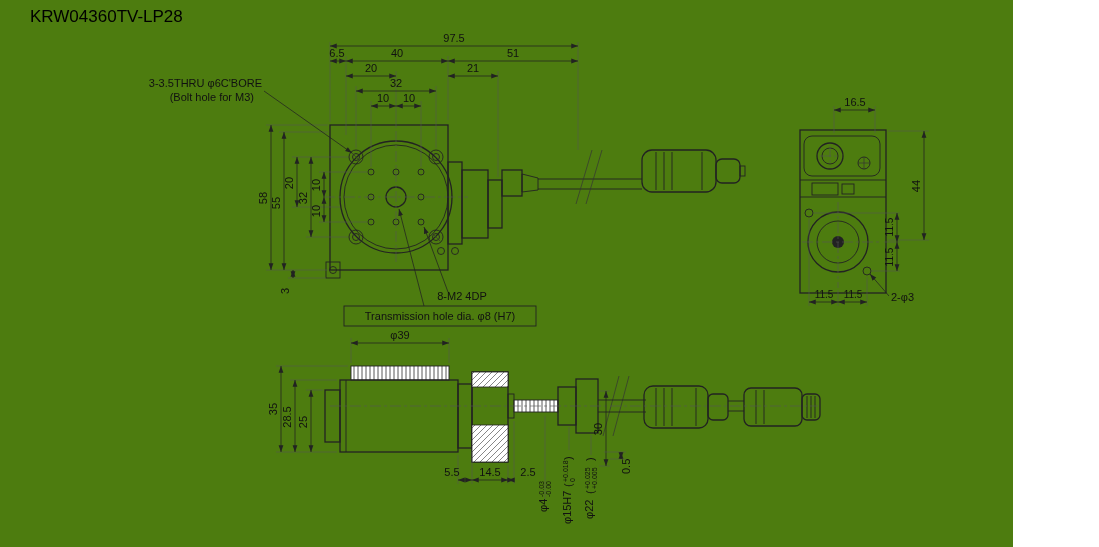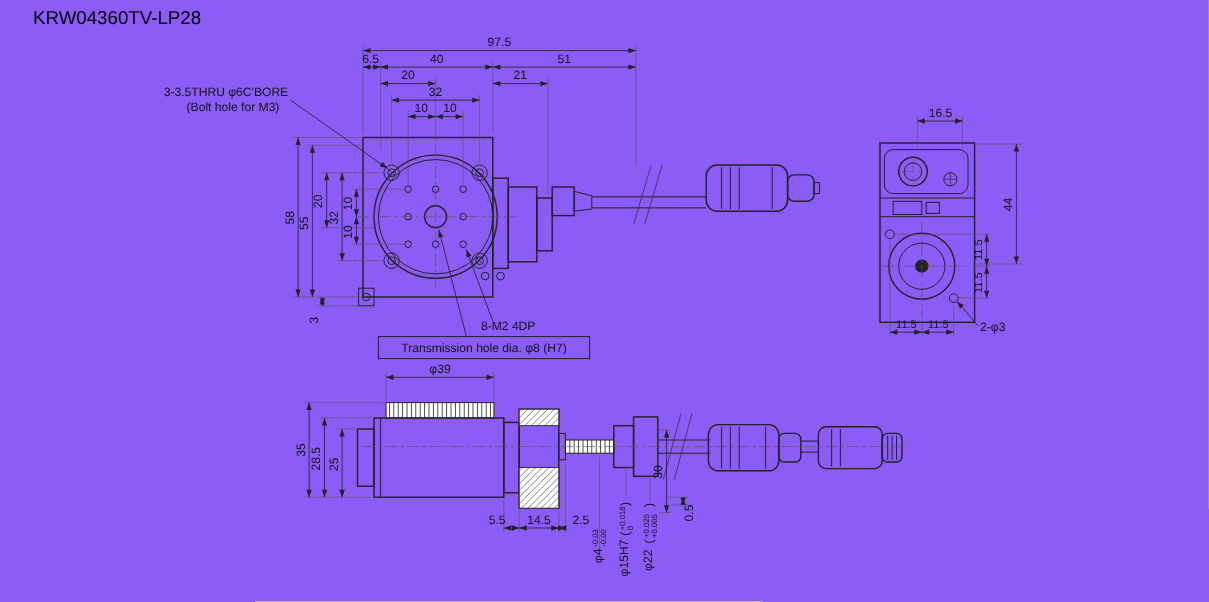--- a/index.html
+++ b/index.html
@@ -1,16 +1,16 @@
 <!DOCTYPE html>
 <html><head>
 <meta charset="utf-8">
 <style>
   html,body{margin:0;padding:0;background:#fff;}
-  #page{position:relative;width:1099px;height:547px;background:#8b5cf6;overflow:hidden;}
+  #page{position:relative;width:1013px;height:547px;background:#4d7c0f;overflow:hidden;}
   svg{display:block;}
   .ol{fill:none;stroke:#222;stroke-width:1.3;}
   .ol2{fill:none;stroke:#222;stroke-width:0.9;}
   .thin{fill:none;stroke:#333;stroke-width:0.7;}
   .ext{fill:none;stroke:#555;stroke-width:0.55;}
   .dim{fill:none;stroke:#222;stroke-width:0.75;}
   .cl{fill:none;stroke:#555;stroke-width:0.6;stroke-dasharray:11 3 3 3;}
   .lbl{font-family:"Liberation Sans",sans-serif;font-size:11px;fill:#111;}
   .sm{font-family:"Liberation Sans",sans-serif;font-size:10px;fill:#111;}
   .tol{font-family:"Liberation Sans",sans-serif;font-size:7px;fill:#111;}

